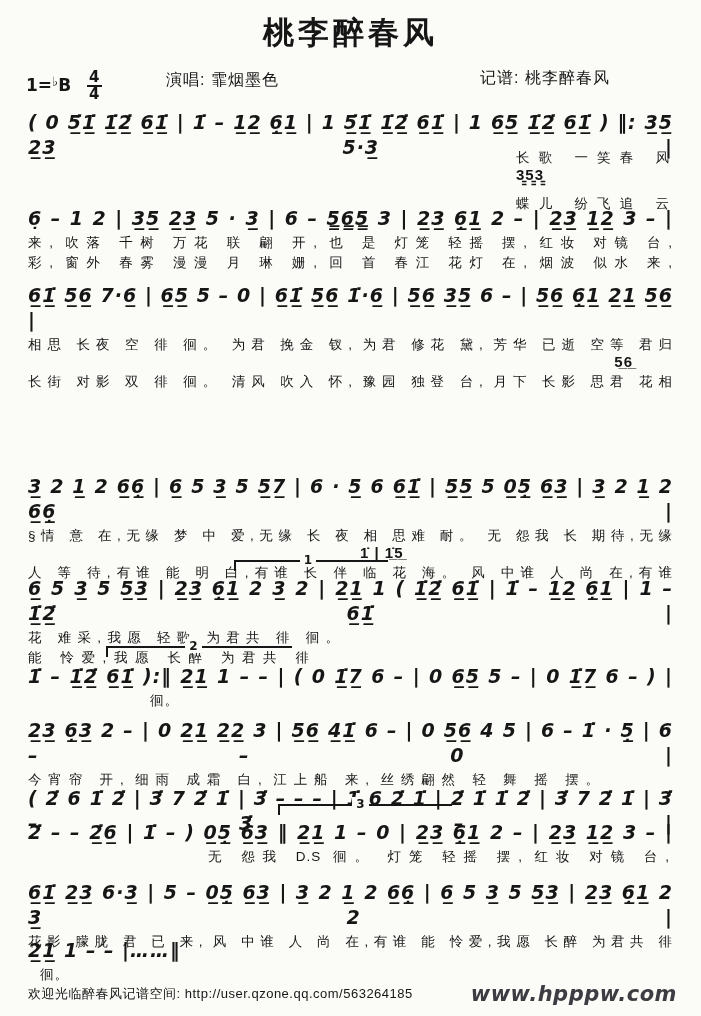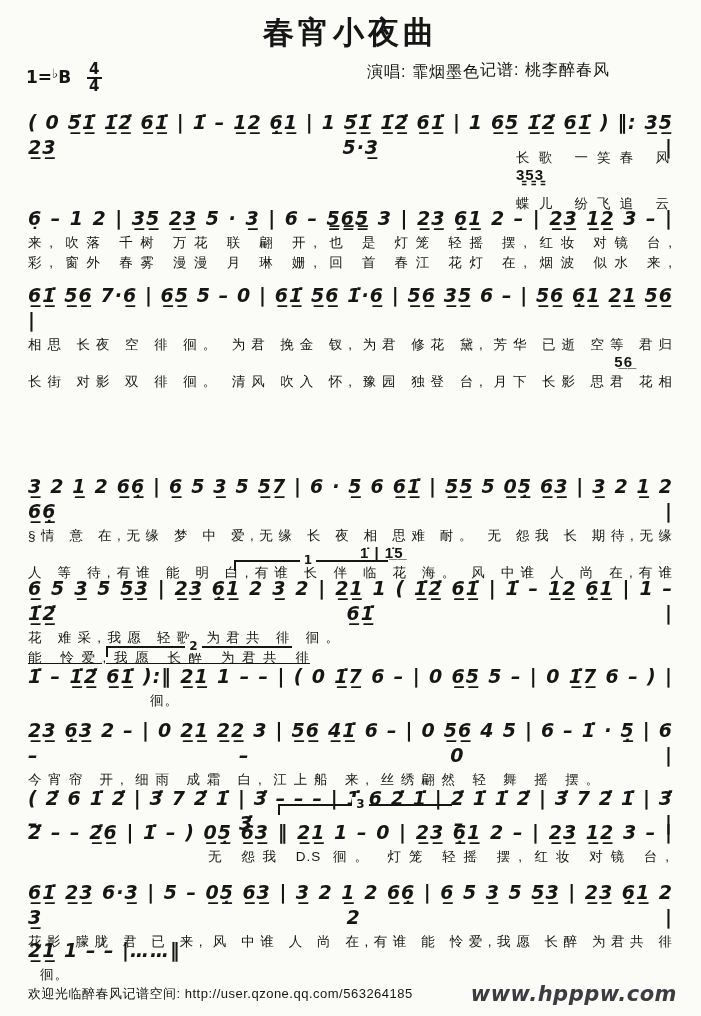--- a/index.html
+++ b/index.html
@@ -6,27 +6,27 @@
   .page{
     position:relative;width:701px;height:1016px;background:#fbfbf8;
     font-family:"Liberation Sans",sans-serif;color:#161616;overflow:hidden;
     margin:0 auto;
   }
   .title{
     position:absolute;top:12px;left:0;right:0;margin:0;text-align:center;
     font-size:31px;font-weight:bold;letter-spacing:4px;
     font-family:"DejaVu Sans",sans-serif;
   }
-  .meta{position:absolute;top:56px;left:26px;right:26px;display:flex;align-items:flex-start;}
+  .meta{position:absolute;top:64px;left:26px;right:26px;display:flex;align-items:flex-start;}
   .keysig{width:140px;font-size:17px;font-weight:bold;font-family:"DejaVu Sans",sans-serif;padding-top:6px;}
   .flat{font-size:13px;vertical-align:5px;}
   .timesig{display:inline-block;margin-left:10px;text-align:center;font-size:15px;line-height:15px;vertical-align:-8px;}
   .timesig .top{display:block;border-bottom:2px solid #161616;padding:0 2px;}
   .timesig .bot{display:block;}
-  .singer{flex:1;text-align:right;font-size:16px;padding-top:6px;letter-spacing:1px;}
+  .singer{flex:1;text-align:left;font-size:16px;padding-top:6px;letter-spacing:1px;}
   .credits{width:195px;font-size:16px;line-height:28px;letter-spacing:1px;}
   .system{position:absolute;left:28px;width:645px;}
   .notation{
     font-family:"DejaVu Sans",sans-serif;font-weight:bold;font-size:19px;line-height:25px;
     letter-spacing:1px;text-align:justify;text-align-last:justify;text-justify:inter-word;font-style:italic;
   }
   .notation.short{text-align:left;text-align-last:left;}
   .lyric{
     font-size:13.5px;line-height:17px;margin-top:3px;
     text-align:justify;text-align-last:justify;text-justify:inter-word;letter-spacing:1px;
@@ -36,38 +36,38 @@
   .sub-right{text-align:right;padding-right:40px;}
   .sub-mid{margin-left:332px;}
   .pickup{position:absolute;left:488px;top:27px;width:154px;}
   .pickup .lyric{margin-top:12px;}
   .volta{position:absolute;border-top:2px solid #161616;border-left:2px solid #161616;height:9px;}
   .volta span{
     position:absolute;top:-9px;left:42%;background:#fbfbf8;padding:0 4px;
     font-size:12px;font-weight:bold;line-height:14px;font-family:"DejaVu Sans",sans-serif;
   }
   .w310{width:312px;}
-  .w280{width:282px;text-decoration:underline;}
+  .w280{width:282px;}
   .w570{width:572px;}
   .ind122{margin-left:122px;}
   .ind180{margin-left:180px;width:462px;}
   .ind12{margin-left:12px;}
   .footer{position:absolute;left:28px;right:24px;top:982px;display:flex;justify-content:space-between;align-items:center;}
   .site-note{font-size:13px;letter-spacing:0.5px;}
   .watermark{
     font-size:21px;font-weight:bold;font-style:italic;color:#3c3c42;
     font-family:"DejaVu Sans",sans-serif;letter-spacing:0.5px;
   }
 </style>
 </head>
 <body>
 
 <div class="page">
 
-  <h1 class="title">春宵小夜曲</h1>
+  <h1 class="title">桃李醉春风</h1>
 
   <div class="meta">
     <div class="keysig">
       <span>1=</span><span class="flat">♭</span><span>B</span>
       <span class="timesig">
         <span class="top">4</span>
         <span class="bot">4</span>
       </span>
     </div>
     <div class="singer">演唱: 霏烟墨色</div>

